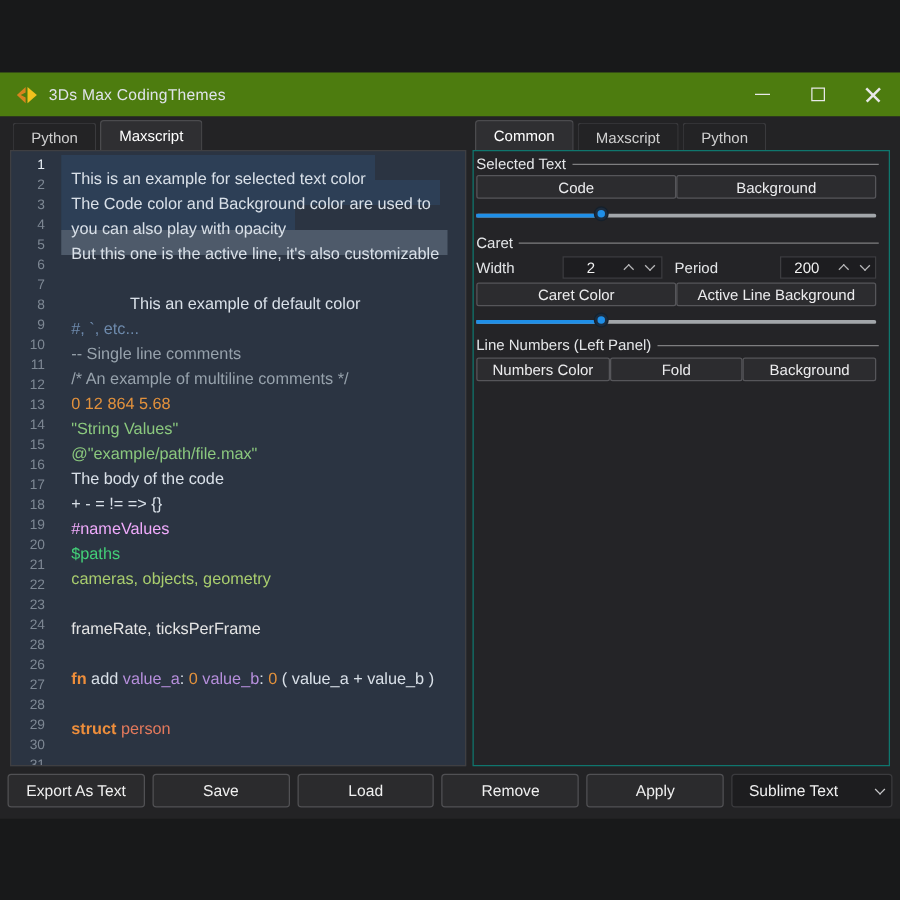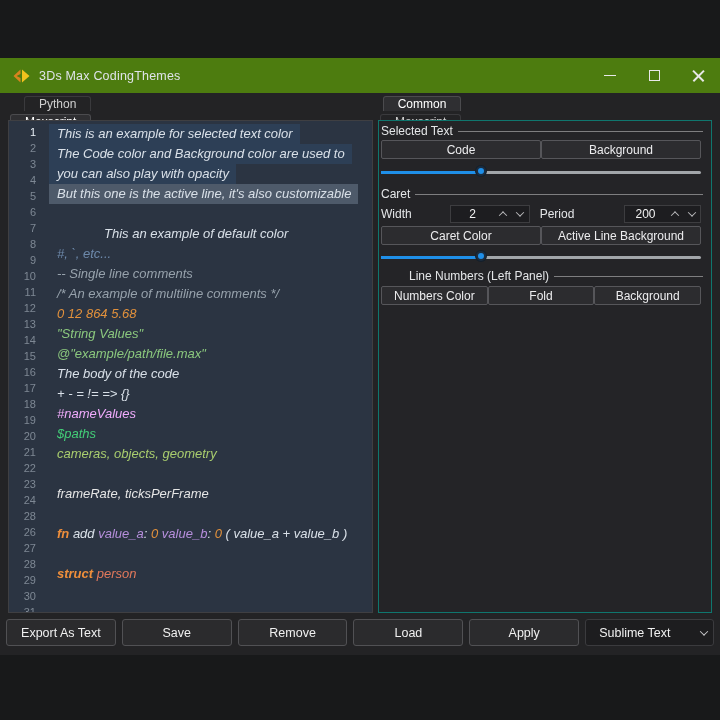--- a/index.html
+++ b/index.html
@@ -20,35 +20,35 @@
   .win-controls { position: absolute; right: 0; top: 0; height: 35px; display: flex; }
   .win-btn { width: 44px; height: 35px; display: flex; align-items: center; justify-content: center; cursor: default; }
   .glyph-min { width: 12px; height: 1.5px; background: #e8e8e8; }
   .glyph-max { width: 11px; height: 11px; border: 1.5px solid #e8e8e8; }
   .glyph-close { position: relative; width: 13px; height: 13px; }
   .glyph-close::before, .glyph-close::after { content: ""; position: absolute; left: -1px; top: 5.5px; width: 15px; height: 1.5px; background: #e8e8e8; }
   .glyph-close::before { transform: rotate(45deg); }
   .glyph-close::after  { transform: rotate(-45deg); }
 
   
-  .tabbar { position: absolute; top: 38px; height: 24px; display: flex; align-items: flex-end; gap: 3px; flex-direction: column; }
+  .tabbar { position: absolute; top: 38px; height: 24px; display: flex; align-items: flex-end; gap: 3px; }
   .tabbar.left-tabs { left: 10px; } .tabbar.right-tabs { left: 380px; }
   .tab { height: 22px; padding: 0 14px; display: flex; align-items: center; font-size: 12px; color: #cfcfcf;
          background: #232325; border: 1px solid #3a3a3d; border-bottom: none; border-radius: 3px 3px 0 0; }
   .tab.active { height: 24px; background: #2f2f32; color: #ffffff; border-color: #4b4b4e; }
 
   
   .editor-pane { position: absolute; left: 8px; top: 62px; width: 365px; height: 493px;
                  background: var(--editor-bg); border: 1px solid #3f3f42; overflow: hidden; }
   .gutter { position: absolute; left: 0; top: 3px; width: 40px; text-align: right; }
   .gutter .ln { height: 16px; line-height: 16px; font-size: 11px; padding-right: 13px; color: var(--ln-color); }
   .gutter .ln.first { color: var(--ln-active); }
   .code { position: absolute; left: 40px; top: 3px; right: 0; }
   .code-line { height: 20px; line-height: 20px; font-size: 13px; white-space: pre; width: max-content;
-               padding: 0 7px 0 8px; color: #d9e0e8; font-style: italic; }
+               padding: 9px 7px 0 8px; color: #d9e0e8; }
   .code-line.sel { background: var(--sel-bg); }
   .code-line.active { background: var(--active-bg); }
   .code-line b { font-weight: bold; }
 
   
   .settings-pane { position: absolute; left: 378px; top: 62px; width: 334px; height: 493px;
                    background: #242427; border: 1px solid #0f766e; }
   .group-row { position: absolute; left: 2px; right: 8px; height: 14px; display: flex; align-items: center; }
   .group-label { font-size: 12px; color: #e4e6e8; white-space: nowrap; }
   .group-rule { flex: 1; height: 1px; background: #7e7e80; margin-left: 5px; }
@@ -223,36 +223,36 @@
     <div class="btn-row" style="top:105px;" id="caret-buttons">
         <div class="p-btn">Caret Color</div>
         <div class="p-btn">Active Line Background</div>
       </div>
     <div class="slider" style="top:129px;">
       <div class="track"></div>
       <div class="fill" style="width: 32%;"></div>
       <div class="thumb" style="left: calc(32% - 7px);"></div>
     </div>
 
-    <div class="group-row" style="top:148px;margin-left:28px;">
+    <div class="group-row" style="top:148px;">
       <span class="group-label">Line Numbers (Left Panel)</span>
       <div class="group-rule"></div>
     </div>
     <div class="btn-row" style="top:165px;" id="line-number-buttons">
         <div class="p-btn">Numbers Color</div>
         <div class="p-btn">Fold</div>
         <div class="p-btn">Background</div>
       </div>
   </div>
 
   <div class="footer" id="footer">
     <div class="f-btn">Export As Text</div>
       <div class="f-btn">Save</div>
+      <div class="f-btn">Load</div>
       <div class="f-btn">Remove</div>
-      <div class="f-btn">Load</div>
       <div class="f-btn">Apply</div>
       <div class="combo" id="theme-combo" style="order:99;">
       <span class="combo-label">Sublime Text</span>
       <div class="chev down"></div>
     </div>
   </div>
 
 </div>
 
 </body></html>

